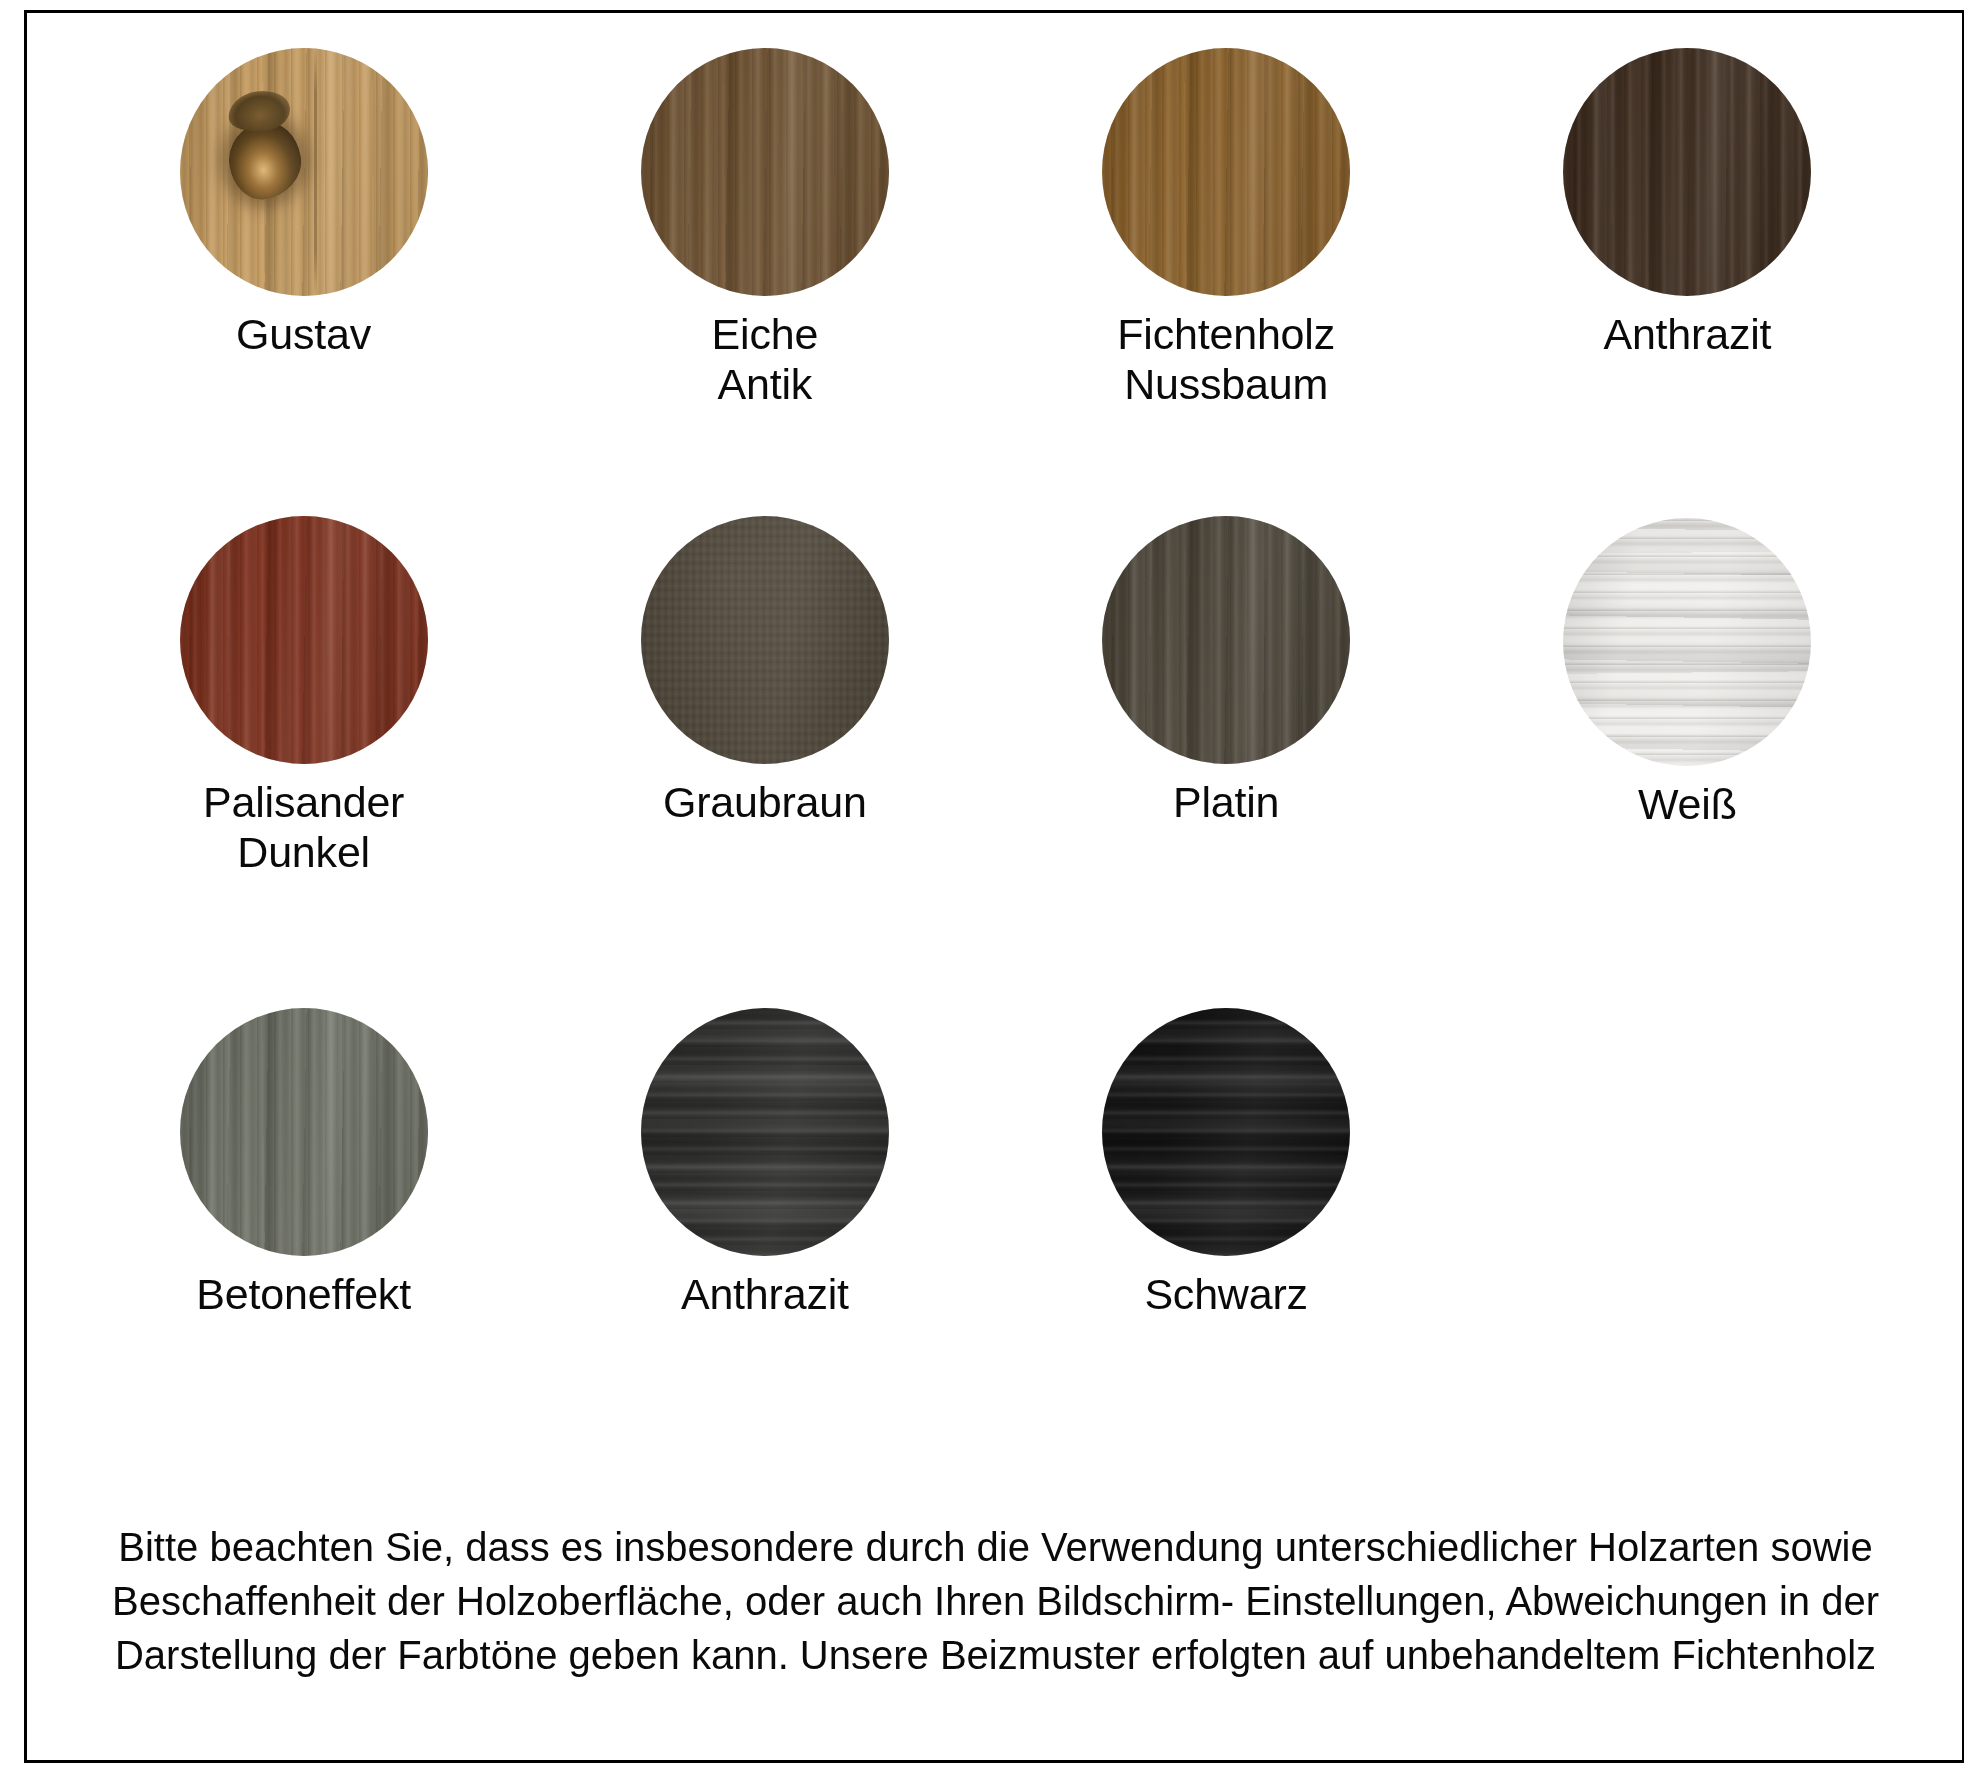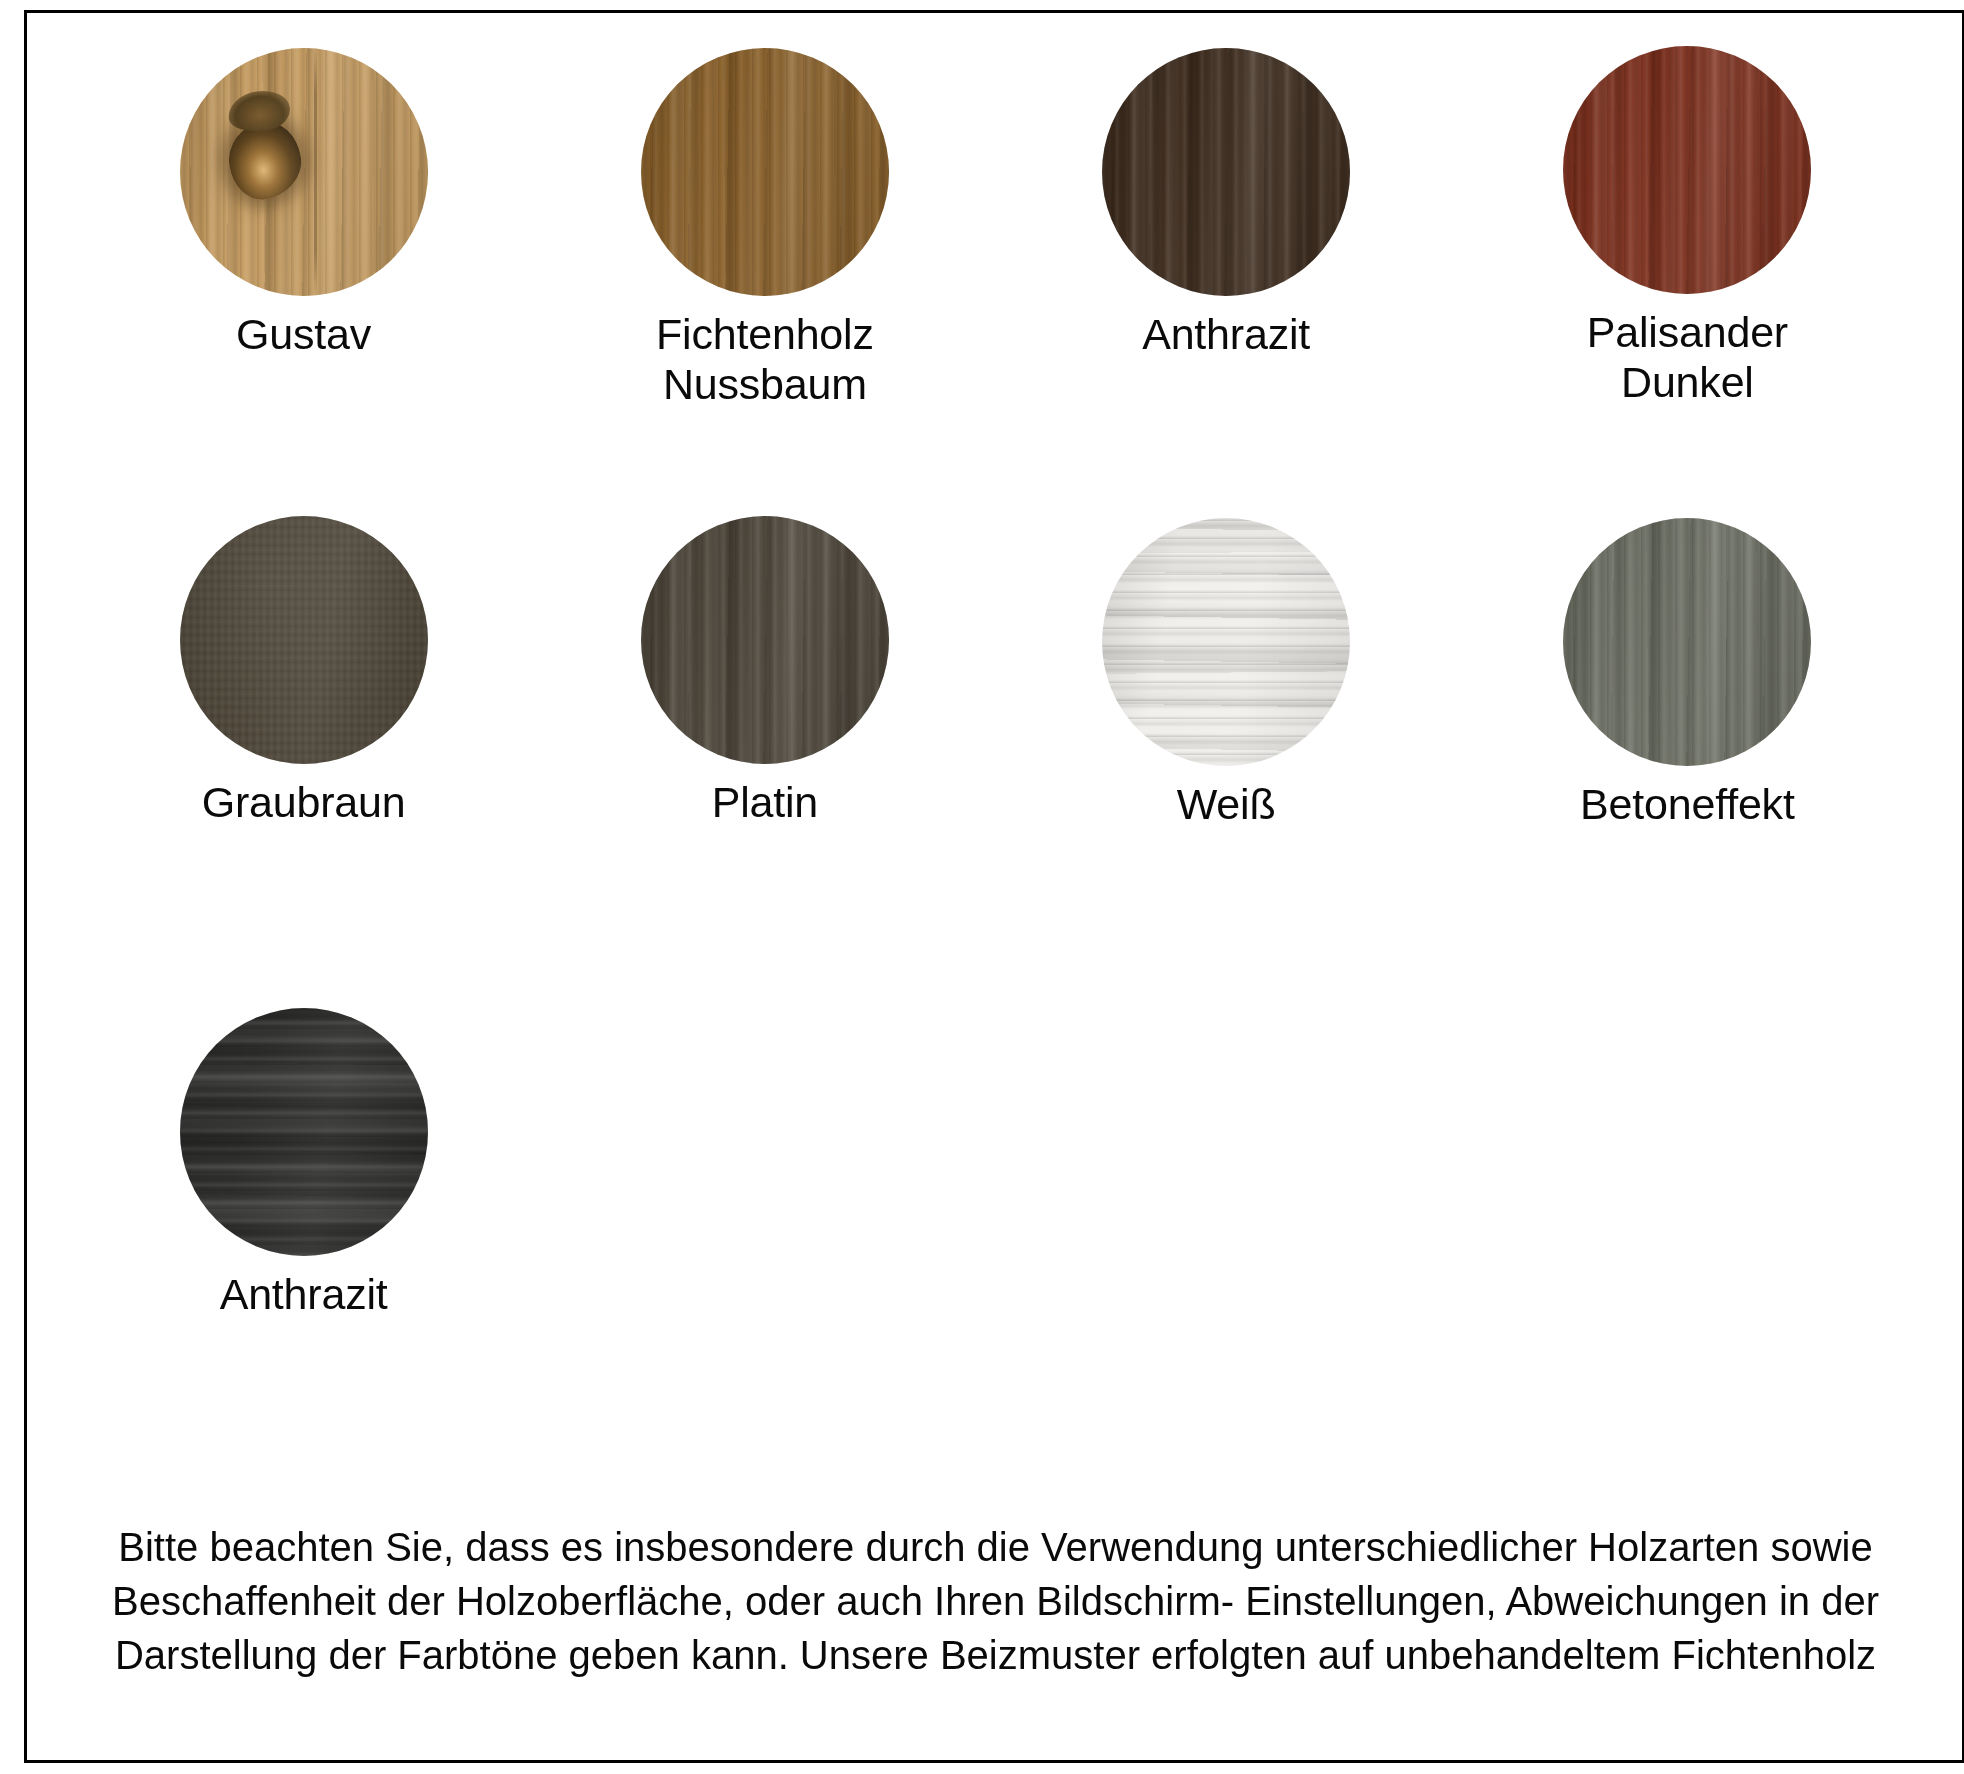--- a/index.html
+++ b/index.html
@@ -194,20 +194,27 @@
   <div id="swatch-grid">
       <div class="swatch-cell row1">
         <div class="swatch-disc" style="background: rgb(196, 154, 94);">
           <div class="grain vert"></div>
           <div class="seam"></div>
           <div class="knot"></div>
         </div>
         <div class="swatch-label">Gustav</div>
       </div>
       <div class="swatch-cell row1">
+        <div class="swatch-disc" style="background: rgb(111, 82, 49);">
+          <div class="grain vert"></div>
+        </div>
+        <div class="swatch-label">Eiche
+Antik</div>
+      </div>
+      <div class="swatch-cell row1">
         <div class="swatch-disc" style="background: rgb(138, 96, 41);">
           <div class="grain vert"></div>
         </div>
         <div class="swatch-label">Fichtenholz
 Nussbaum</div>
       </div>
       <div class="swatch-cell row1">
         <div class="swatch-disc" style="background: rgb(61, 43, 29);">
           <div class="grain vert"></div>
         </div>
@@ -242,20 +249,26 @@
         <div class="swatch-disc" style="background: rgb(108, 111, 99);">
           <div class="grain vert"></div>
         </div>
         <div class="swatch-label">Betoneffekt</div>
       </div>
       <div class="swatch-cell row3">
         <div class="swatch-disc" style="background: rgb(43, 44, 42);">
           <div class="grain horiz"></div>
         </div>
         <div class="swatch-label">Anthrazit</div>
+      </div>
+      <div class="swatch-cell row3">
+        <div class="swatch-disc" style="background: rgb(18, 18, 18);">
+          <div class="grain horiz"></div>
+        </div>
+        <div class="swatch-label">Schwarz</div>
       </div>
     </div>
 
   <div id="footer-note">
       <span class="note-line">Bitte beachten Sie, dass es insbesondere durch die Verwendung unterschiedlicher Holzarten sowie</span>
       <span class="note-line">Beschaffenheit der Holzoberfläche, oder auch Ihren Bildschirm- Einstellungen, Abweichungen in der</span>
       <span class="note-line">Darstellung der Farbtöne geben kann. Unsere Beizmuster erfolgten auf unbehandeltem Fichtenholz</span>
     </div>
 
 </div>

